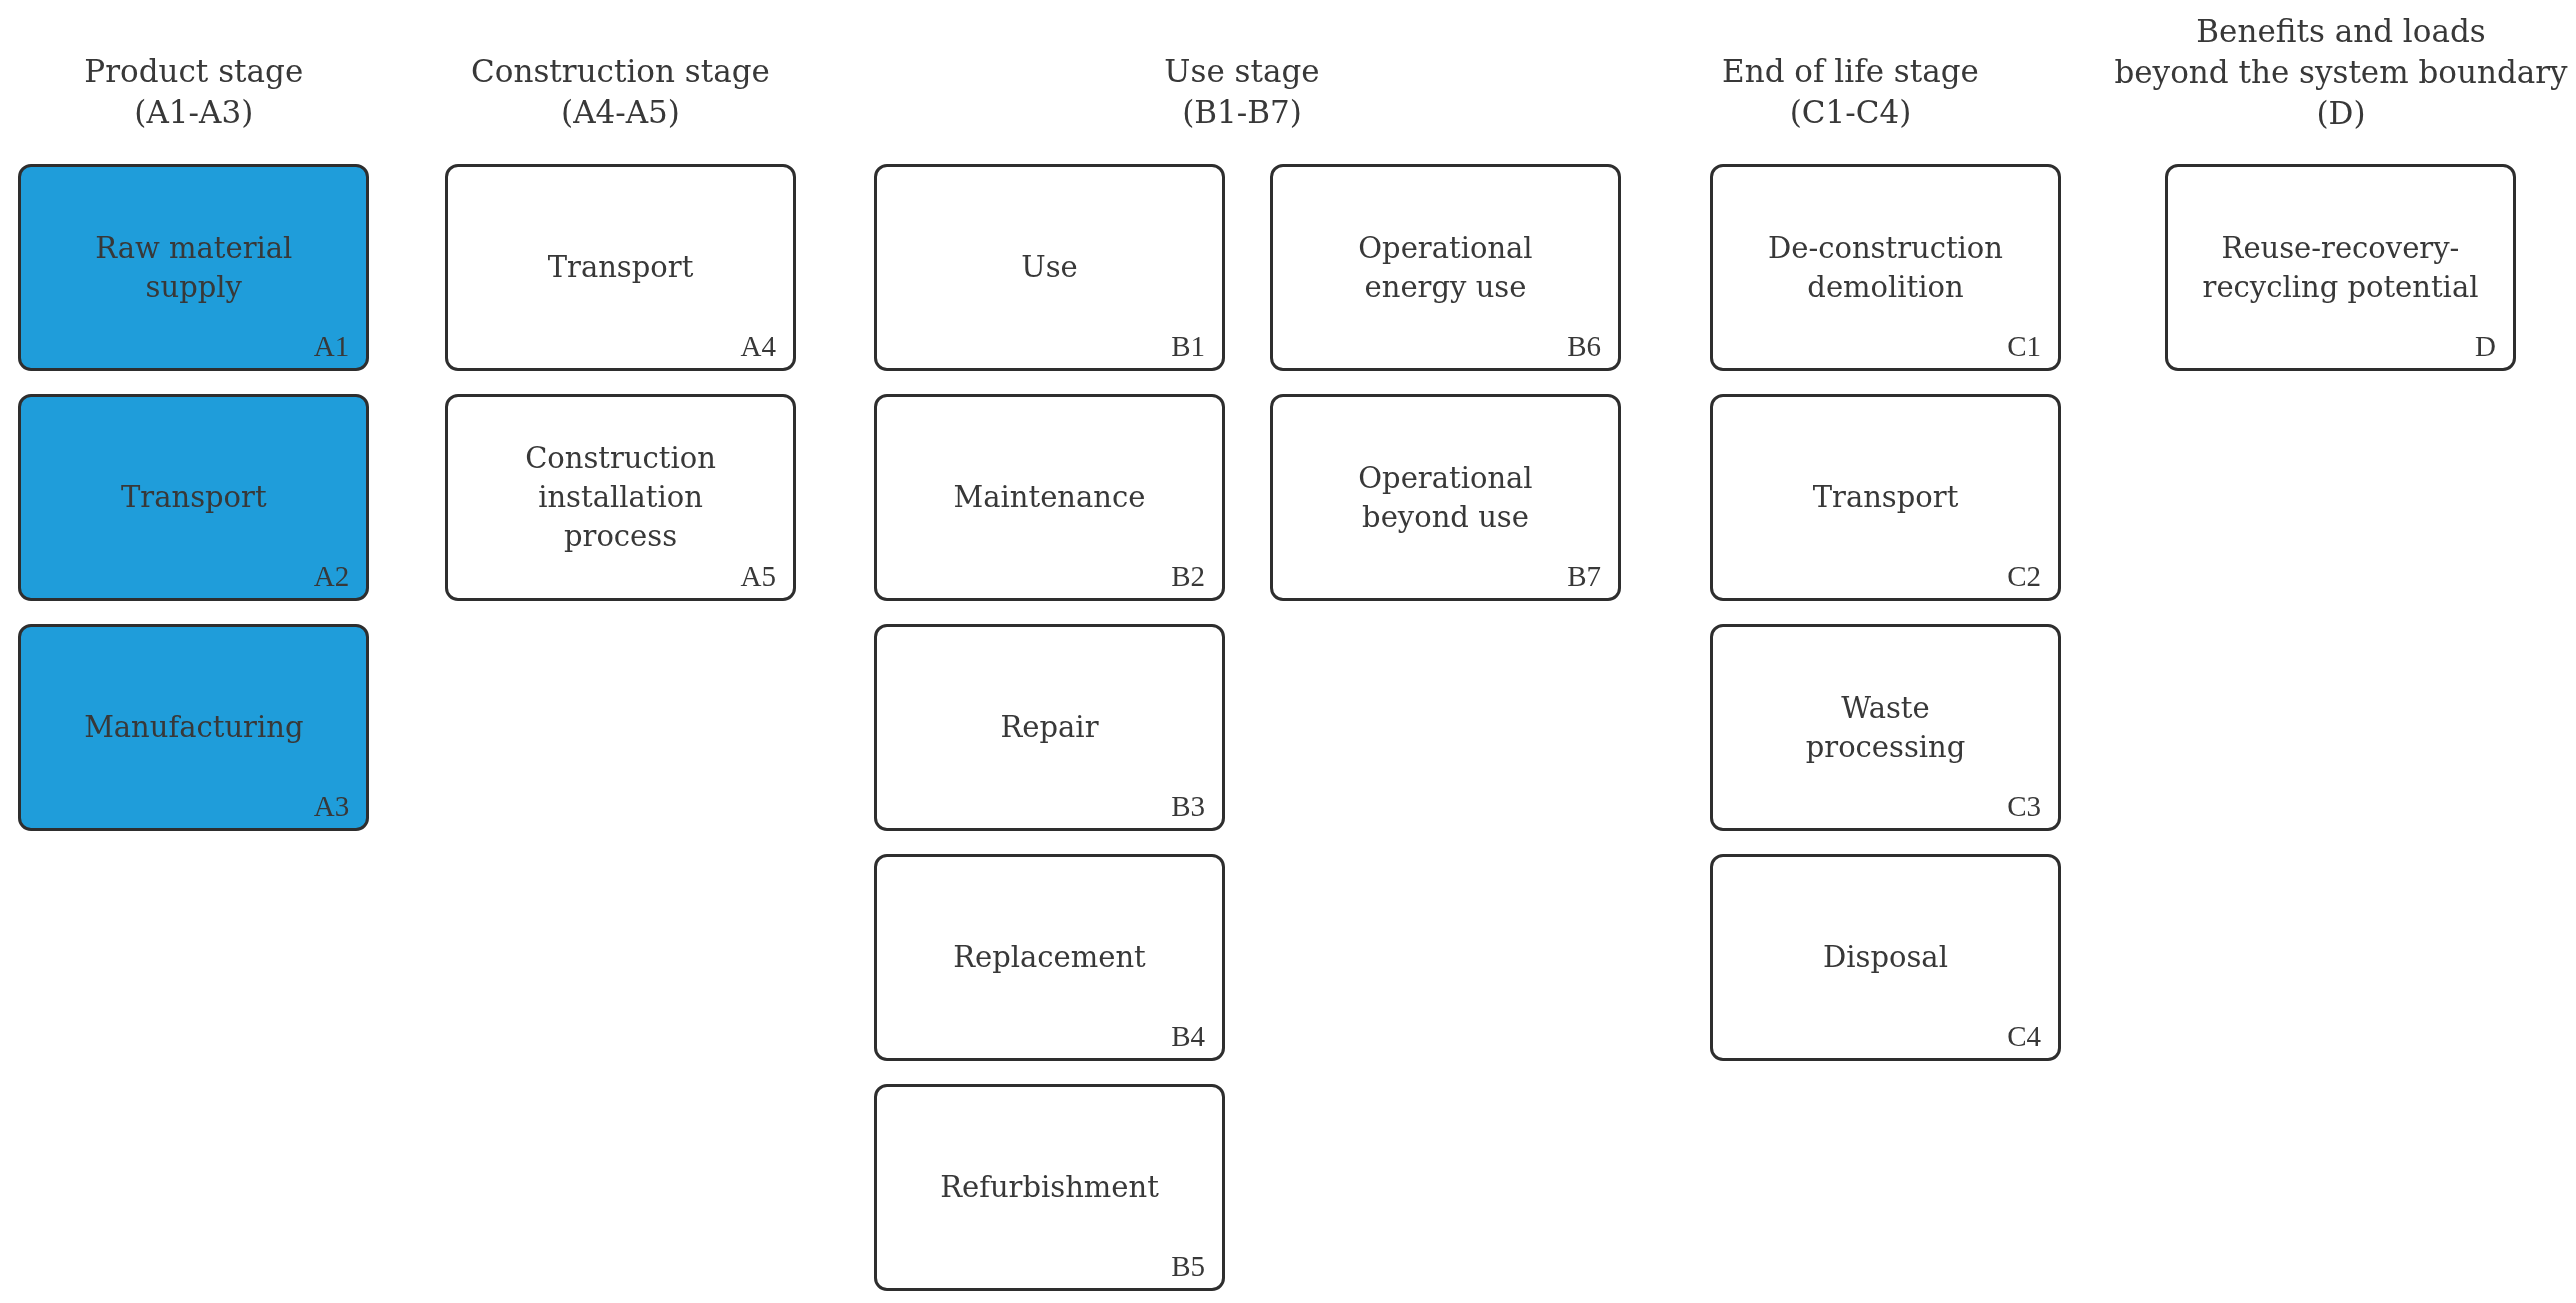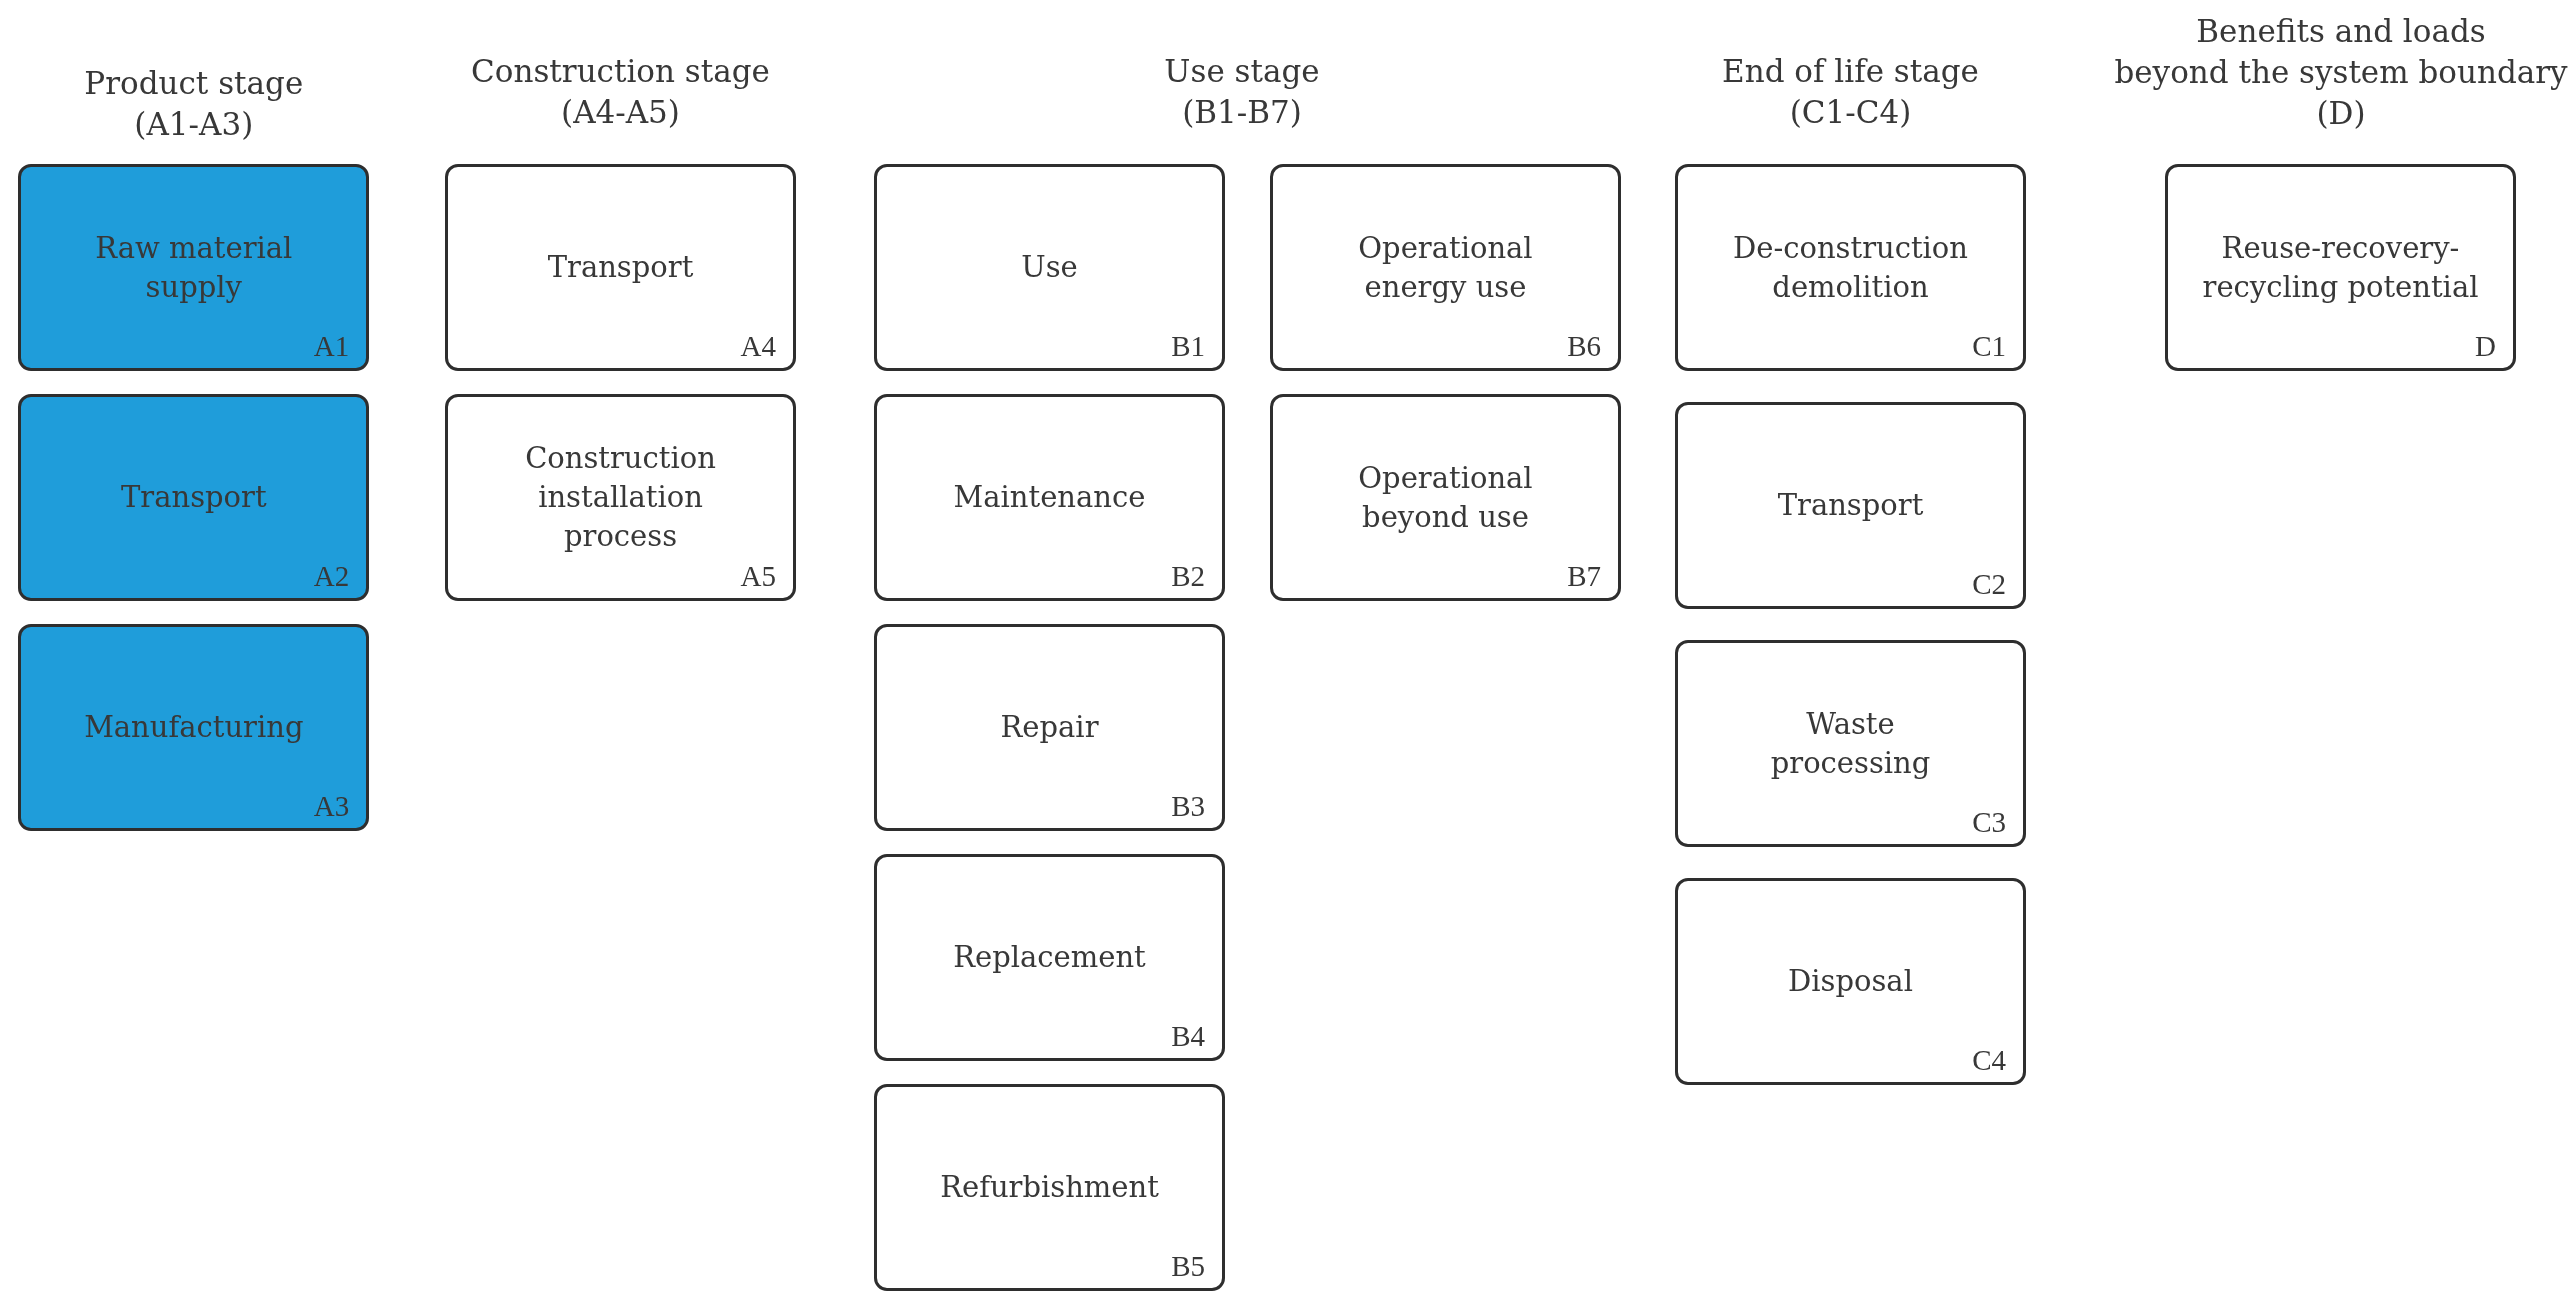--- a/index.html
+++ b/index.html
@@ -69,25 +69,25 @@
     line-height: 33px;
     color: var(--text);
     font-family: Liberation Serif, serif;
   }
 
   
   #col-product        { left: 18.3px; justify-content: space-between; }
   #col-construction   { left: 445px; }
   #col-use-left       { left: 874px; }
   #col-use-right      { left: 1258px; margin-left: 12px; }
-  #col-endoflife      { left: 1675px; gap: 8px; }
+  #col-endoflife      { left: 1710px; }
   #col-benefits       { left: 2165px; }
 
   
-  #header-product      { left: 18.3px;   width: 351px;  top: 63px; }
+  #header-product      { left: 18.3px;   width: 351px;  top: 51px; }
   #header-construction { left: 445px;  width: 351px;  top: 51px; }
   #header-use          { left: 874px; width: 736px; top: 51px; }
   #header-endoflife    { left: 1675px; width: 351px;  top: 51px; }
   #header-benefits     { left: 2103px; width: 476px;  top: 10.5px; }
 </style>
 </head>
 <body>
 
 <div class="canvas">
 

